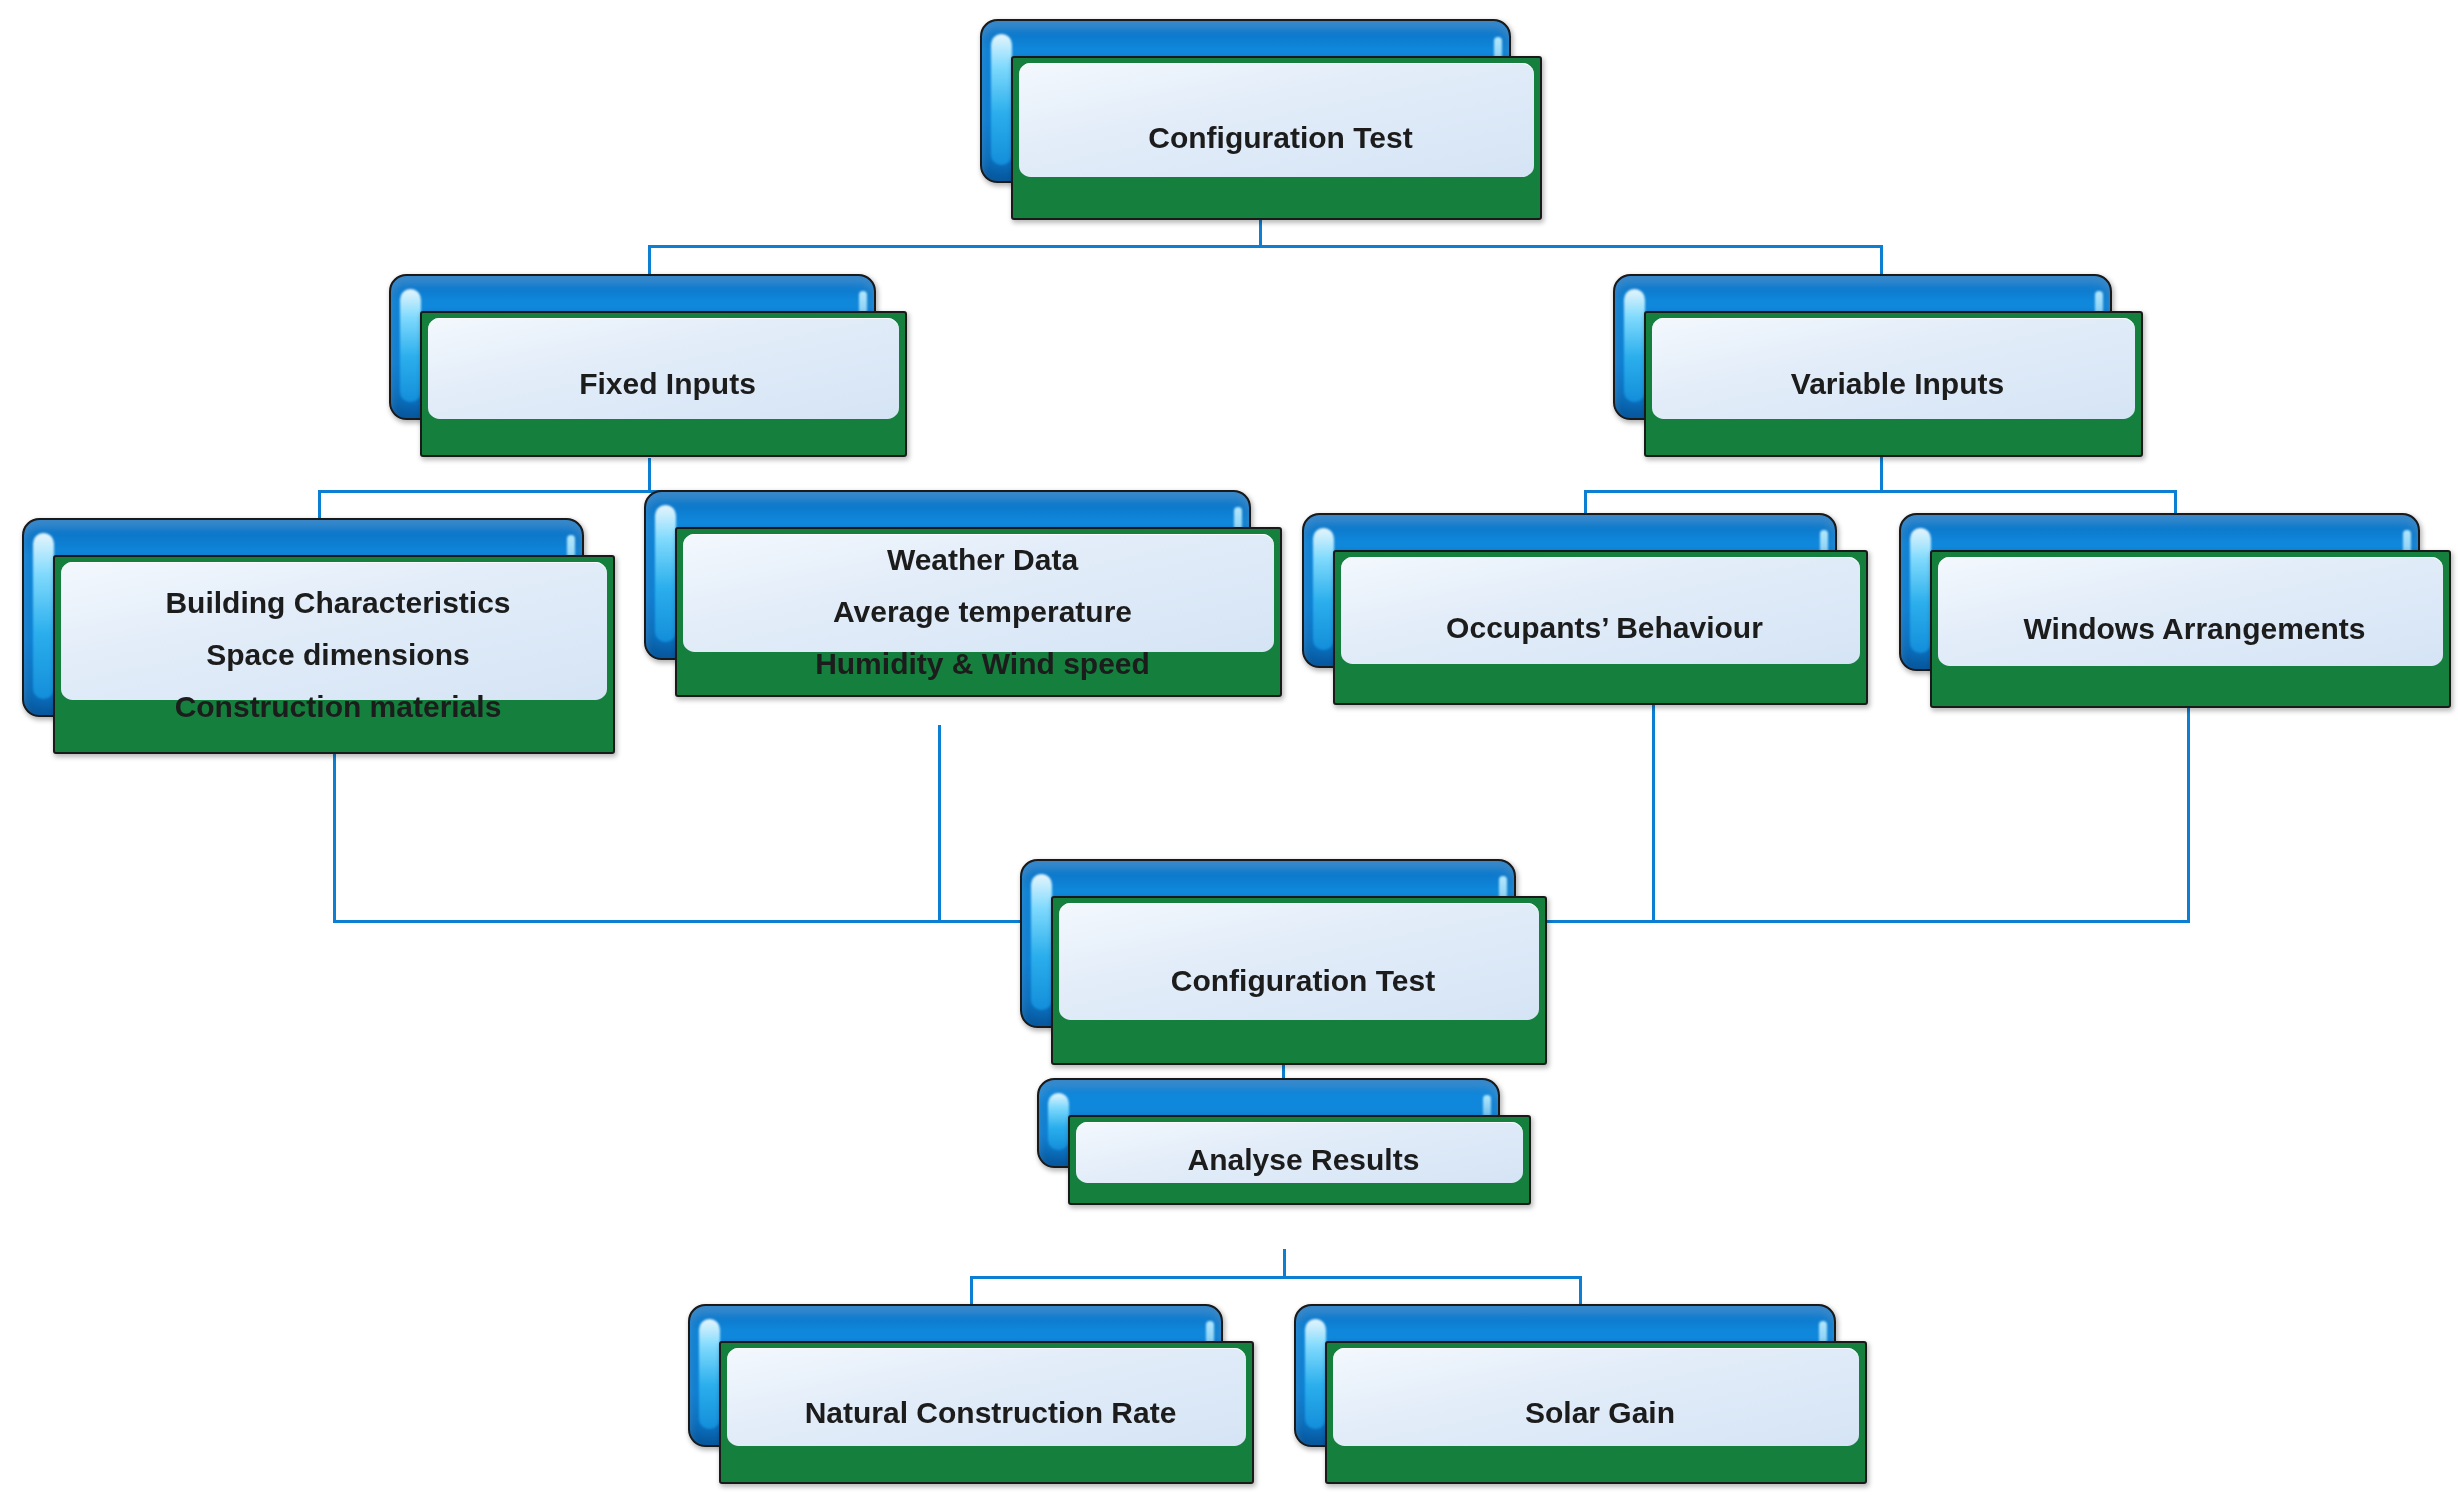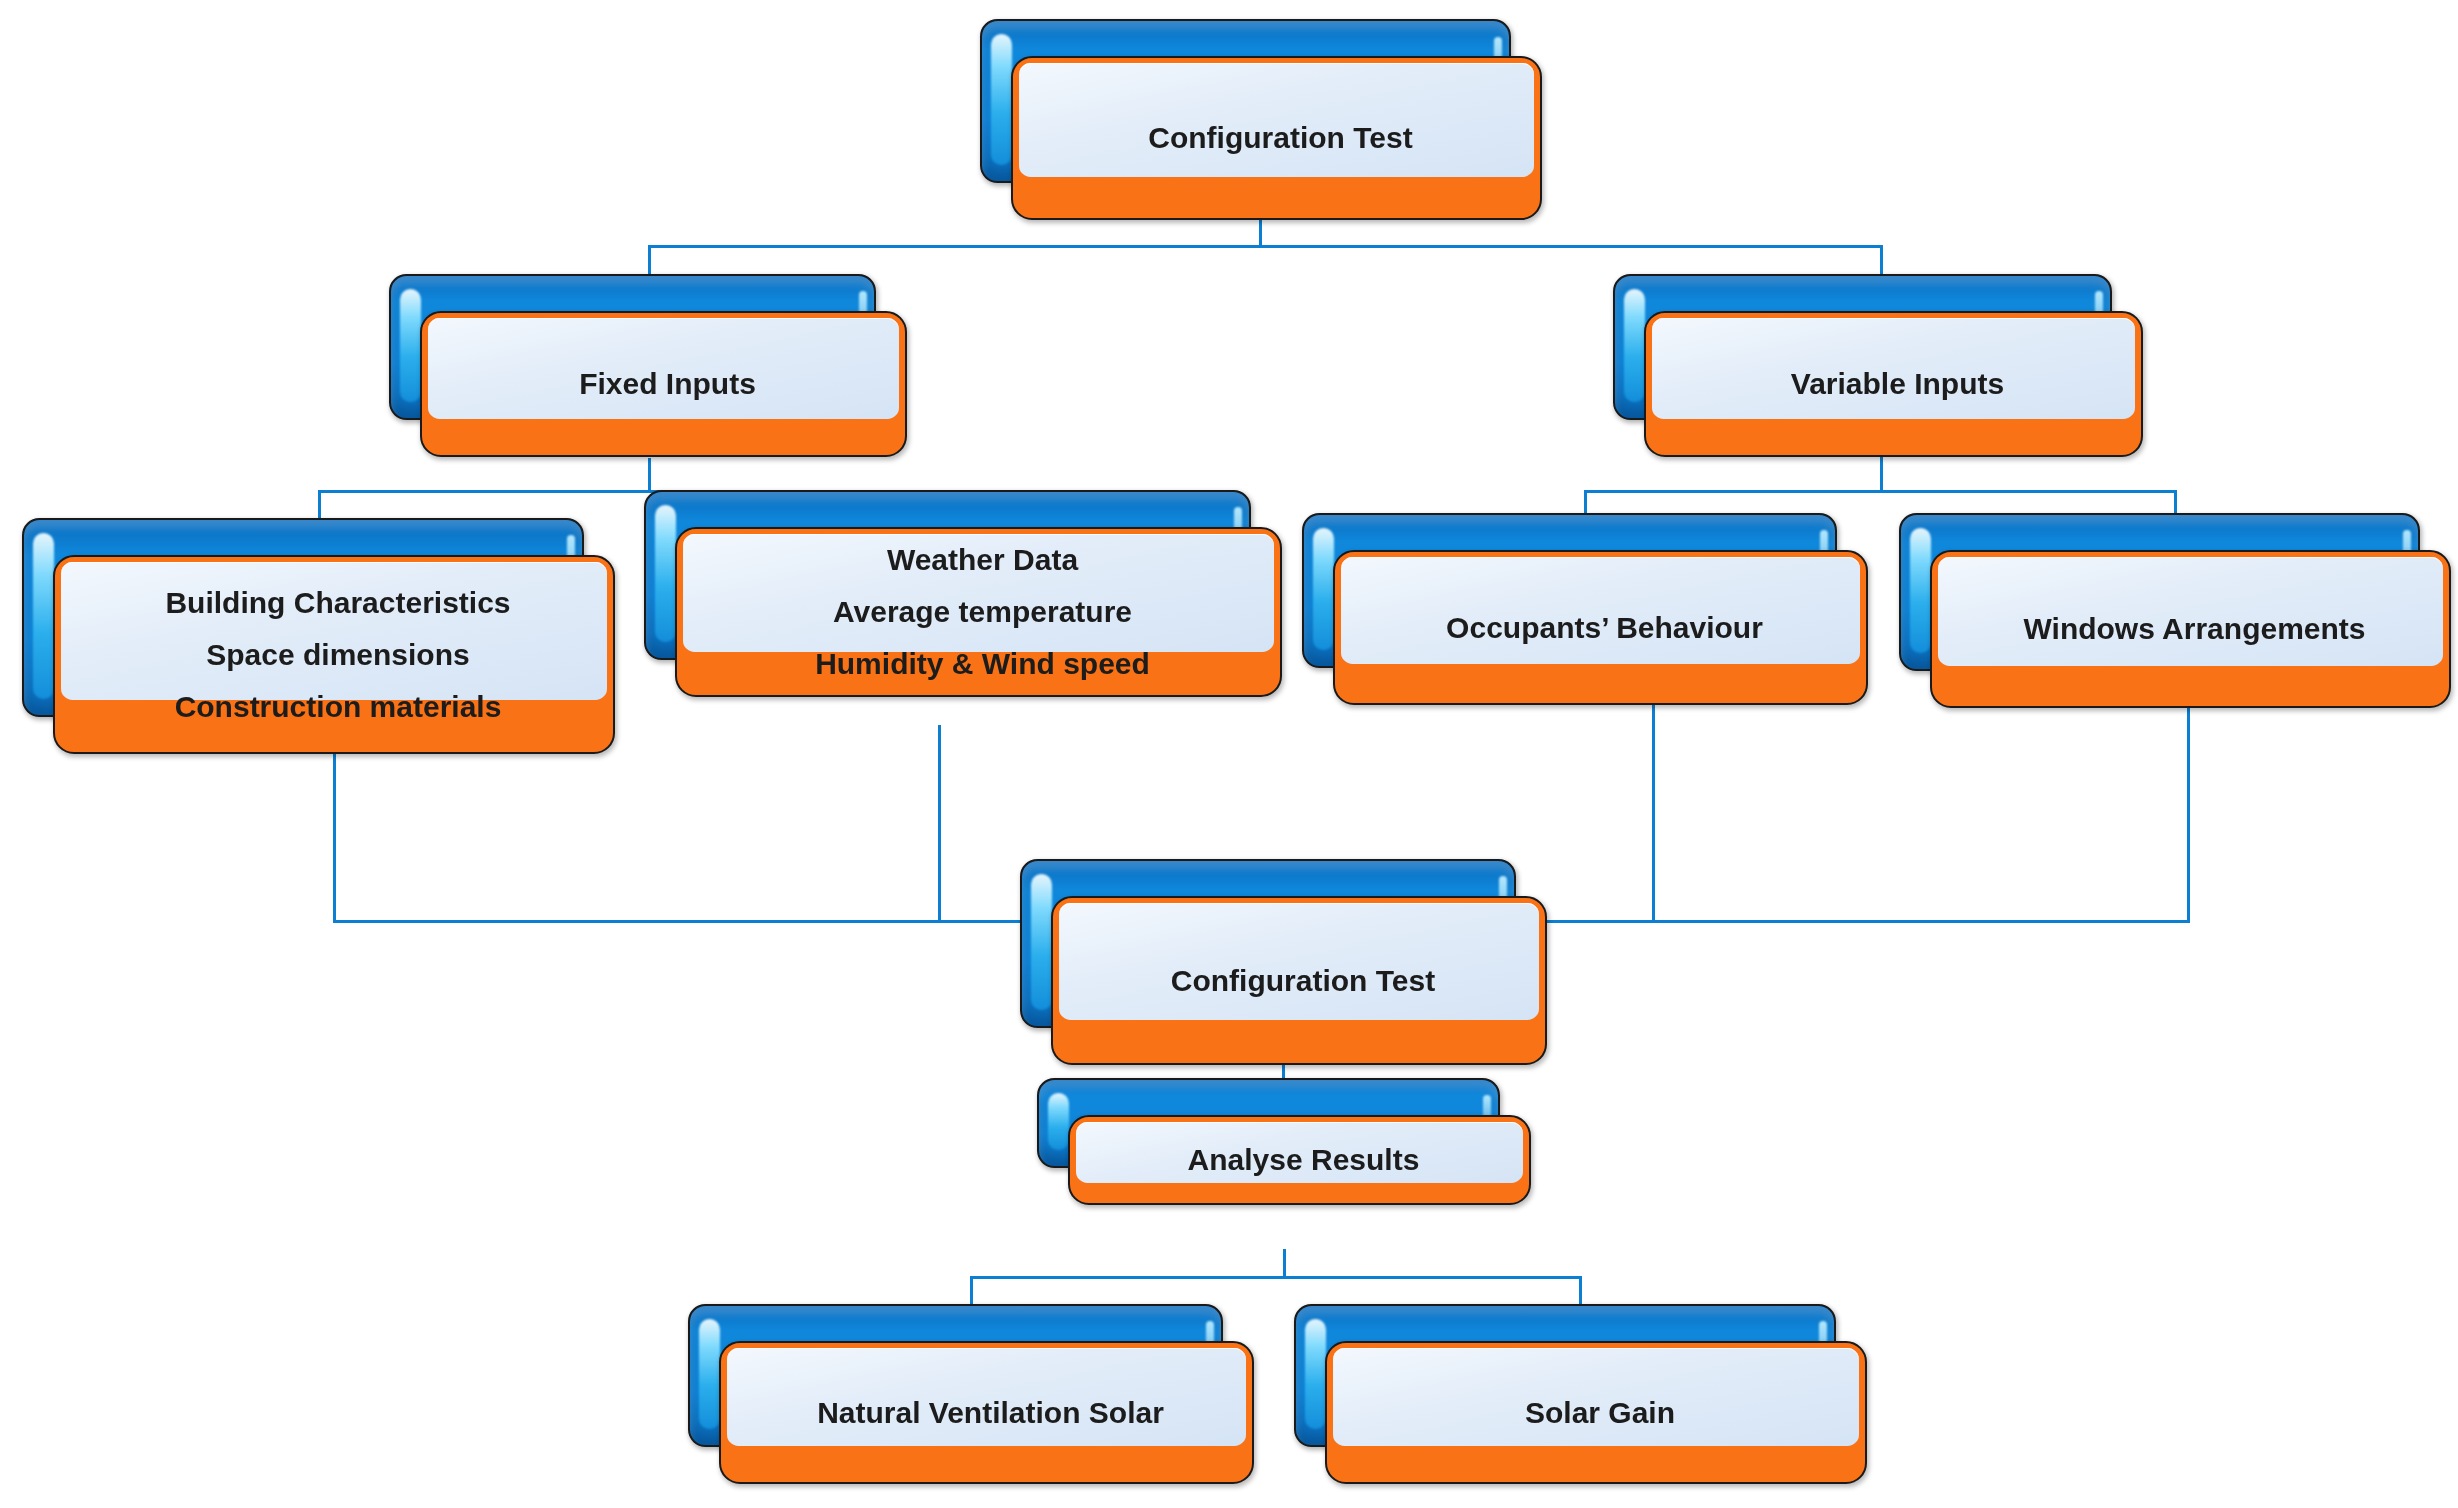--- a/index.html
+++ b/index.html
@@ -20,21 +20,21 @@
         box-shadow:1.9px 2.9px 4.8px rgba(0,0,0,.30),
                    inset 0 7.7px 8.7px rgba(255,255,255,.20),
                    inset 0 -9.7px 13.5px rgba(0,45,100,.30);}
   .gloss{position:absolute;left:8.7px;top:12.6px;bottom:16.4px;width:21px;border-radius:13.5px;
          background:linear-gradient(180deg,#f2fcff 0%,#86dfff 25%,#2eb2ef 60%,#1490dc 100%);
          filter:blur(1px);opacity:.95;}
   .gloss-r{position:absolute;right:6.8px;top:15.4px;height:52%;width:8.7px;border-radius:7.7px;
            background:linear-gradient(180deg,rgba(190,238,255,.95),rgba(120,210,250,.15));
            filter:blur(1px);}
   .front{position:absolute;left:31px;top:37px;right:0;bottom:0;
-         background:#f97316;border:2.9px solid #1a1a1a;border-radius:21px;
+         background:#15803d;border:2.9px solid #1a1a1a;border-radius:3px;
          box-shadow:1.9px 2.9px 4.8px rgba(0,0,0,.28);
          display:flex;align-items:center;justify-content:center;padding-left:8px;}
   .panel{position:absolute;left:5.8px;right:5.8px;top:4.8px;height:71%;border-radius:11.6px;
          background:linear-gradient(168deg,#f3f8fd 0%,#e3edf9 38%,#d5e4f5 100%);
          box-shadow:inset 0 1px 0 rgba(255,255,255,.9);}
   .label{position:relative;z-index:3;text-align:center;color:#1c1c1c;
          font-weight:700;font-size:30px;line-height:52px;}
   .label span{display:block;}
 </style>
 </head>
@@ -192,21 +192,21 @@
   </div>
 
   <div class="node" style="left:688px;top:1304px;width:566px;height:180px">
     <div class="back">
         <i class="gloss"></i>
         <i class="gloss-r"></i>
       </div>
     <div class="front">
       <div class="panel"></div>
       <div class="label">
-          <span>Natural Ventilation Solar</span>
+          <span>Natural Construction Rate</span>
         </div>
     </div>
   </div>
 
   <div class="node" style="left:1294px;top:1304px;width:573px;height:180px">
     <div class="back">
         <i class="gloss"></i>
         <i class="gloss-r"></i>
       </div>
     <div class="front">

